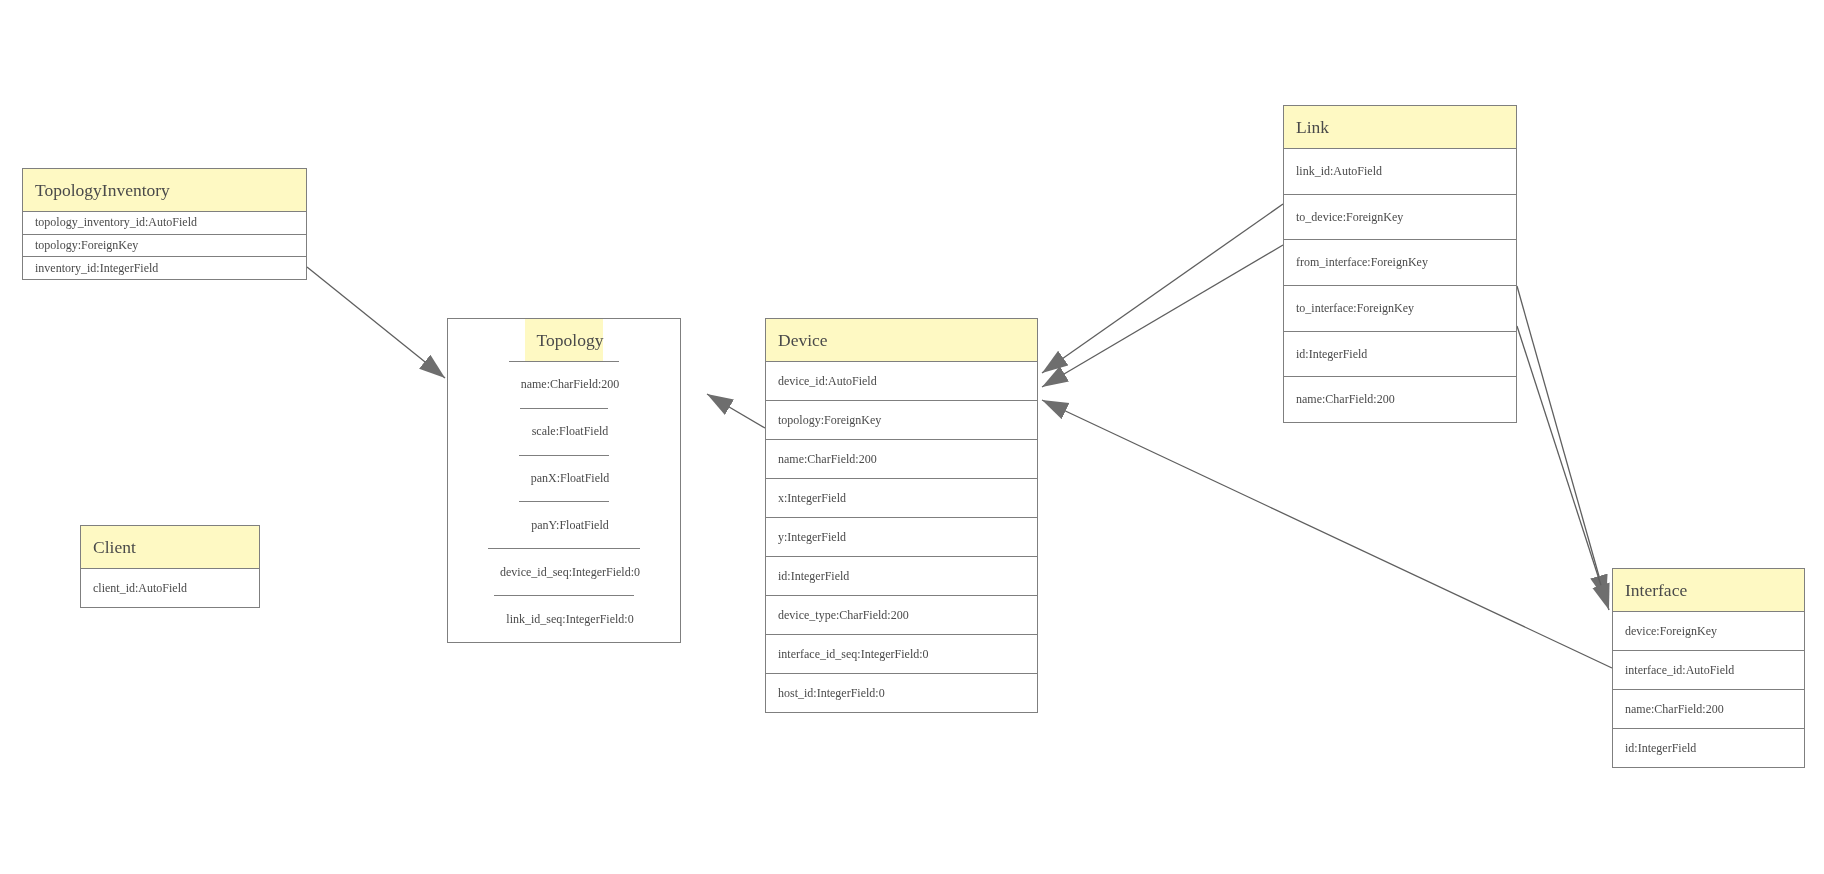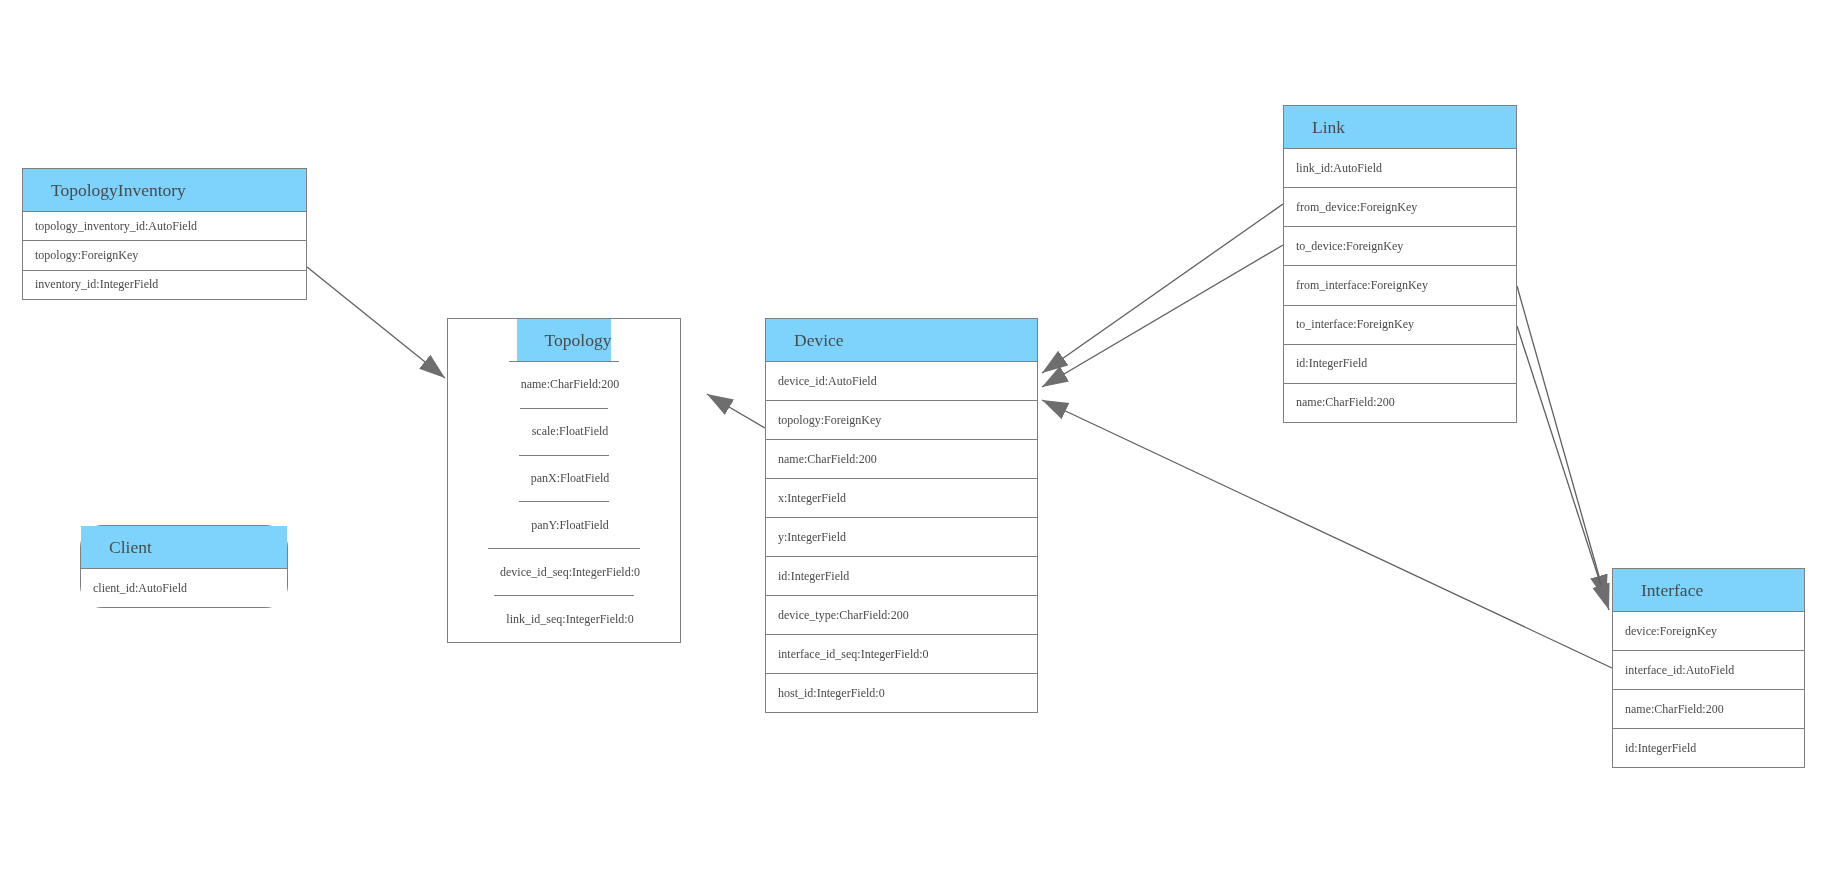--- a/index.html
+++ b/index.html
@@ -28,24 +28,24 @@
     display: flex;
     flex-direction: column;
     border: 1.5px solid #7f7f7f;
     background: #ffffff;
     box-sizing: border-box;
     color: #4a4a4a;
   }
   .entity-header {
     height: 42px;
     flex: 0 0 42px;
-    background: #7dd3fc;
+    background: #fef9c3;
     display: flex;
     align-items: center;
-    padding-left: 28px;
+    padding-left: 12px;
     font-size: 17.5px;
     box-sizing: border-box;
   }
   .entity-row {
     flex: 1 1 auto;
     display: flex;
     align-items: center;
     padding-left: 12px;
     font-size: 12px;
     border-top: 1.5px solid #7f7f7f;
@@ -66,55 +66,54 @@
       </defs>
       <line x1="307" y1="267" x2="445" y2="378" stroke="#5f5f5f" stroke-width="1.3" marker-end="url(#arrowhead)"></line>
       <line x1="765" y1="428" x2="707" y2="394" stroke="#5f5f5f" stroke-width="1.3" marker-end="url(#arrowhead)"></line>
       <line x1="1283" y1="204" x2="1042" y2="373" stroke="#5f5f5f" stroke-width="1.3" marker-end="url(#arrowhead)"></line>
       <line x1="1283" y1="245" x2="1042" y2="387" stroke="#5f5f5f" stroke-width="1.3" marker-end="url(#arrowhead)"></line>
       <line x1="1612" y1="668" x2="1042" y2="400" stroke="#5f5f5f" stroke-width="1.3" marker-end="url(#arrowhead)"></line>
       <line x1="1517" y1="286" x2="1606" y2="601" stroke="#5f5f5f" stroke-width="1.3" marker-end="url(#arrowhead)"></line>
       <line x1="1517" y1="326" x2="1609" y2="610" stroke="#5f5f5f" stroke-width="1.3" marker-end="url(#arrowhead)"></line>
     </svg>
   <div id="entity-layer">
-      <div class="entity" style="left: 22px; top: 168px; width: 285px; height: 132px;">
+      <div class="entity" style="left: 22px; top: 168px; width: 285px; height: 112px;">
         <div class="entity-header">TopologyInventory</div>
         <div class="entity-row">topology_inventory_id:AutoField</div>
         <div class="entity-row">topology:ForeignKey</div>
         <div class="entity-row">inventory_id:IntegerField</div>
       </div>
       <div class="entity" style="left: 447px; top: 318px; width: 234px; height: 325px; align-items: center;">
         <div class="entity-header">Topology</div>
         <div class="entity-row">name:CharField:200</div>
         <div class="entity-row">scale:FloatField</div>
         <div class="entity-row">panX:FloatField</div>
         <div class="entity-row">panY:FloatField</div>
         <div class="entity-row">device_id_seq:IntegerField:0</div>
         <div class="entity-row">link_id_seq:IntegerField:0</div>
       </div>
-      <div class="entity" style="left: 80px; top: 525px; width: 208px; height: 83px; border-radius: 22px;">
+      <div class="entity" style="left: 80px; top: 525px; width: 180px; height: 83px;">
         <div class="entity-header">Client</div>
         <div class="entity-row">client_id:AutoField</div>
       </div>
       <div class="entity" style="left: 765px; top: 318px; width: 273px; height: 395px;">
         <div class="entity-header">Device</div>
         <div class="entity-row">device_id:AutoField</div>
         <div class="entity-row">topology:ForeignKey</div>
         <div class="entity-row">name:CharField:200</div>
         <div class="entity-row">x:IntegerField</div>
         <div class="entity-row">y:IntegerField</div>
         <div class="entity-row">id:IntegerField</div>
         <div class="entity-row">device_type:CharField:200</div>
         <div class="entity-row">interface_id_seq:IntegerField:0</div>
         <div class="entity-row">host_id:IntegerField:0</div>
       </div>
       <div class="entity" style="left: 1283px; top: 105px; width: 234px; height: 318px;">
         <div class="entity-header">Link</div>
         <div class="entity-row">link_id:AutoField</div>
-        <div class="entity-row">from_device:ForeignKey</div>
         <div class="entity-row">to_device:ForeignKey</div>
         <div class="entity-row">from_interface:ForeignKey</div>
         <div class="entity-row">to_interface:ForeignKey</div>
         <div class="entity-row">id:IntegerField</div>
         <div class="entity-row">name:CharField:200</div>
       </div>
       <div class="entity" style="left: 1612px; top: 568px; width: 193px; height: 200px;">
         <div class="entity-header">Interface</div>
         <div class="entity-row">device:ForeignKey</div>
         <div class="entity-row">interface_id:AutoField</div>

